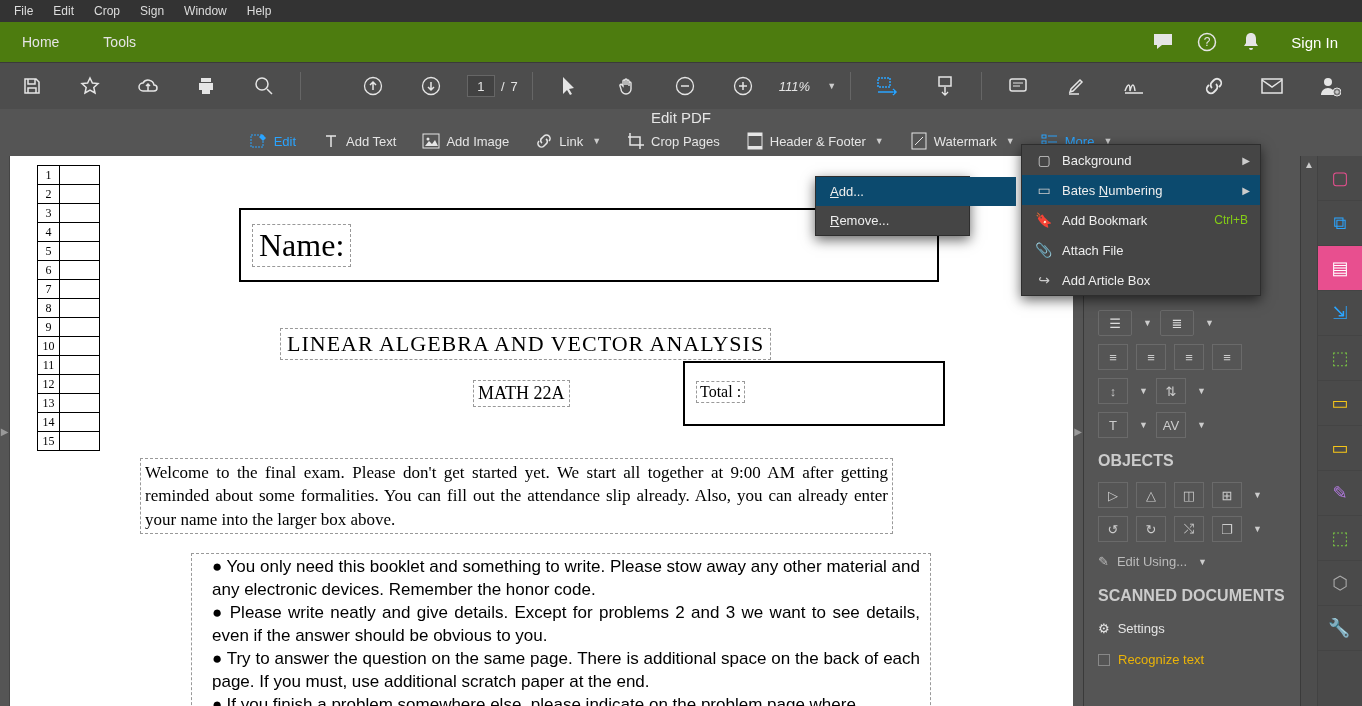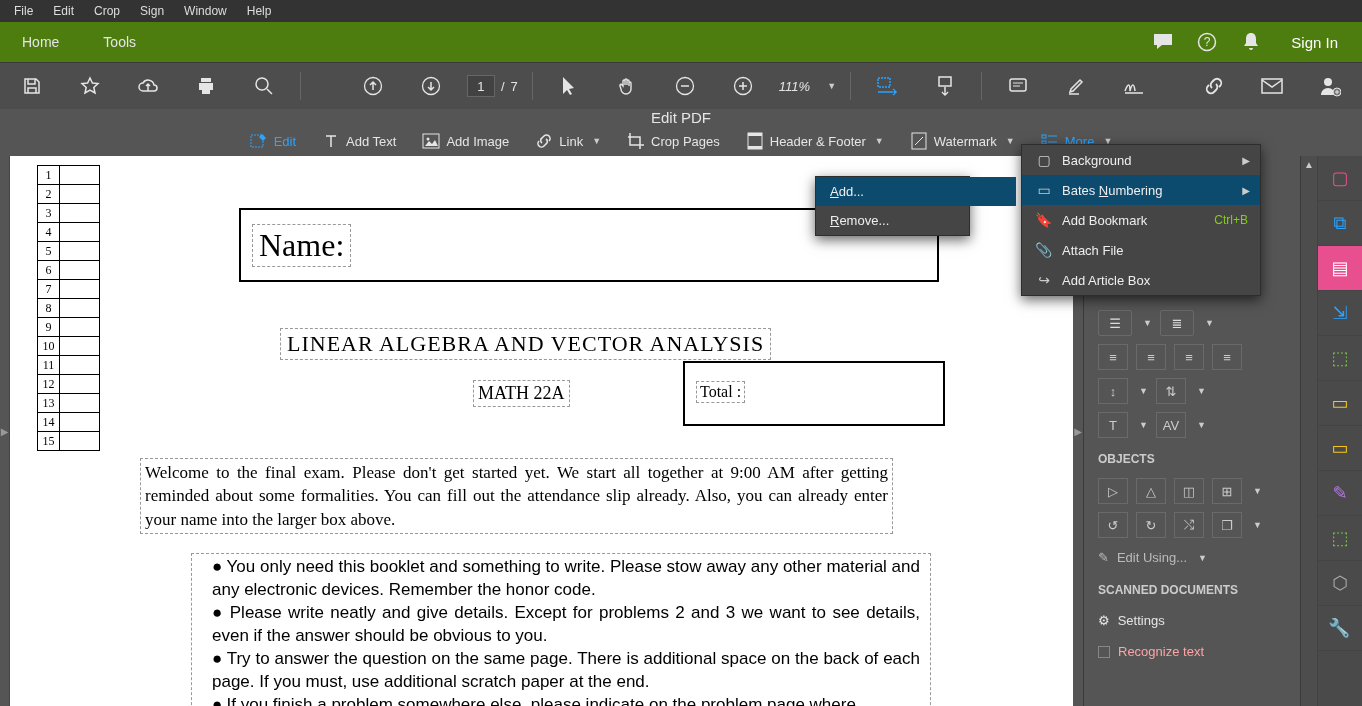--- a/index.html
+++ b/index.html
@@ -30,21 +30,21 @@
 .gutter { width: 10px; background: #555; border-right: 1px solid #444; display:flex; align-items:center; justify-content:center; color:#999; font-size:10px;}
 .docwrap { flex: 1; background: #fff; position: relative; overflow: hidden; }
 .rgutter { width: 10px; background: #555; display:flex; align-items:center; justify-content:center; color:#999; font-size:10px;}
 .rpanel { width: 217px; background: #555; color: #e5e5e5; font-size: 13px; border-left: 1px solid #3a3a3a; overflow:hidden;}
 .rtools { width: 45px; background: #4a4a4a; display: flex; flex-direction: column; align-items:center; border-left: 1px solid #424242;}
 .rtools .rt { width:45px; height:45px; display:flex; align-items:center; justify-content:center; color:#e84f8f; font-size:18px; border-bottom:1px solid #444; }
 .rtools .rt.active { background:#e84f8f; color:#fff;}
 .rtools .rt.blue{color:#2aa4ff;} .rtools .rt.green{color:#7ac943;} .rtools .rt.yellow{color:#f5c518;} .rtools .rt.purple{color:#b37ae0;} .rtools .rt.gray{color:#aaa;}
 .scrollbar { width:17px; background:#4d4d4d; border-left:1px solid #3a3a3a;}
 .scrollbar .up, .scrollbar .dn {height:17px; display:flex; align-items:center; justify-content:center; color:#ccc; font-size:10px; background:#4d4d4d;}
-.rpanel .sec-title { font-size: 12px; color: #ccc; padding: 10px 14px 8px; font-weight:600;}
+.rpanel .sec-title { font-size: 16px; color: #ccc; padding: 10px 14px 8px; font-weight:600;}
 .rpanel .row { display:flex; gap:8px; padding:4px 14px; align-items:center;}
 .rpanel .iconbtn { width:34px; height:26px; border:1px solid #6a6a6a; border-radius:2px; display:flex; align-items:center; justify-content:center; color:#ddd; font-size:13px;}
 .rpanel .sq { width: 30px; height:26px; border:1px solid #6a6a6a; display:flex;align-items:center;justify-content:center;color:#ccc;}
 .rpanel .edit-using{ display:flex; align-items:center; gap:8px; padding:8px 14px; color:#bbb;}
 .rpanel .set-row{display:flex;align-items:center;gap:8px;padding:8px 14px;}
 
 .gridtbl { position: absolute; left: 27px; top: 9px; border-collapse: collapse; }
 .gridtbl td { border: 1px solid #000; width: 40px; height: 19px; font-size: 12px; text-align: center; font-family: Georgia, serif; }
 .gridtbl td.numc { width: 22px; }
 .namebox { position:absolute; left:229px; top:52px; width:700px; height:74px; border:2px solid #000; }
@@ -447,21 +447,21 @@
     <div class="edit-using">
         <span>✎</span>
         <span>Edit Using...</span>
         <span class="caret">▼</span>
       </div>
     <div class="sec-title">SCANNED DOCUMENTS</div>
     <div class="set-row">
         <span>⚙</span>
         <span>Settings</span>
       </div>
-    <div class="set-row" style="color:#fca5a5">
+    <div class="set-row" style="color:#eab308">
         <span style="width:12px;height:12px;border:1px solid #888;display:inline-block"></span>
         <span>Recognize text</span>
       </div>
   </div>
   <div class="scrollbar">
       <div class="up">▲</div>
     </div>
   <div class="rtools">
     <div class="rt">▢</div>
     <div class="rt blue">⧉</div>

